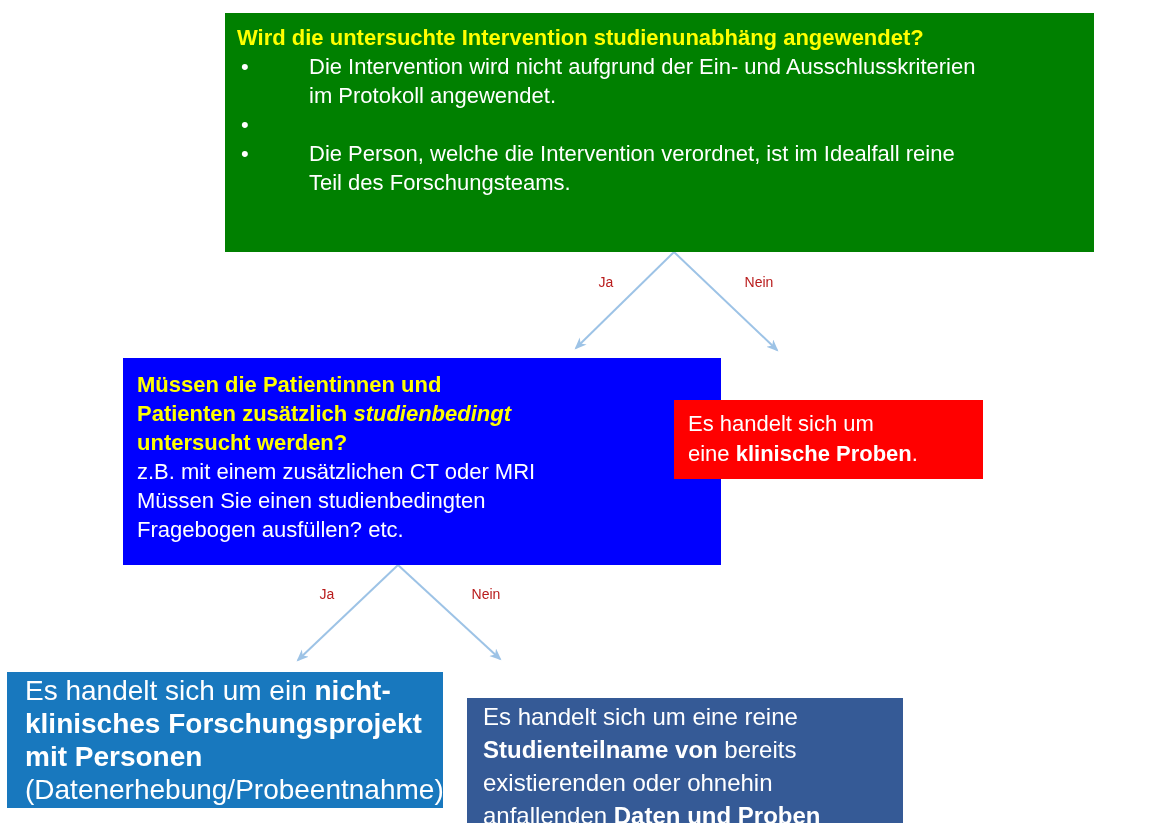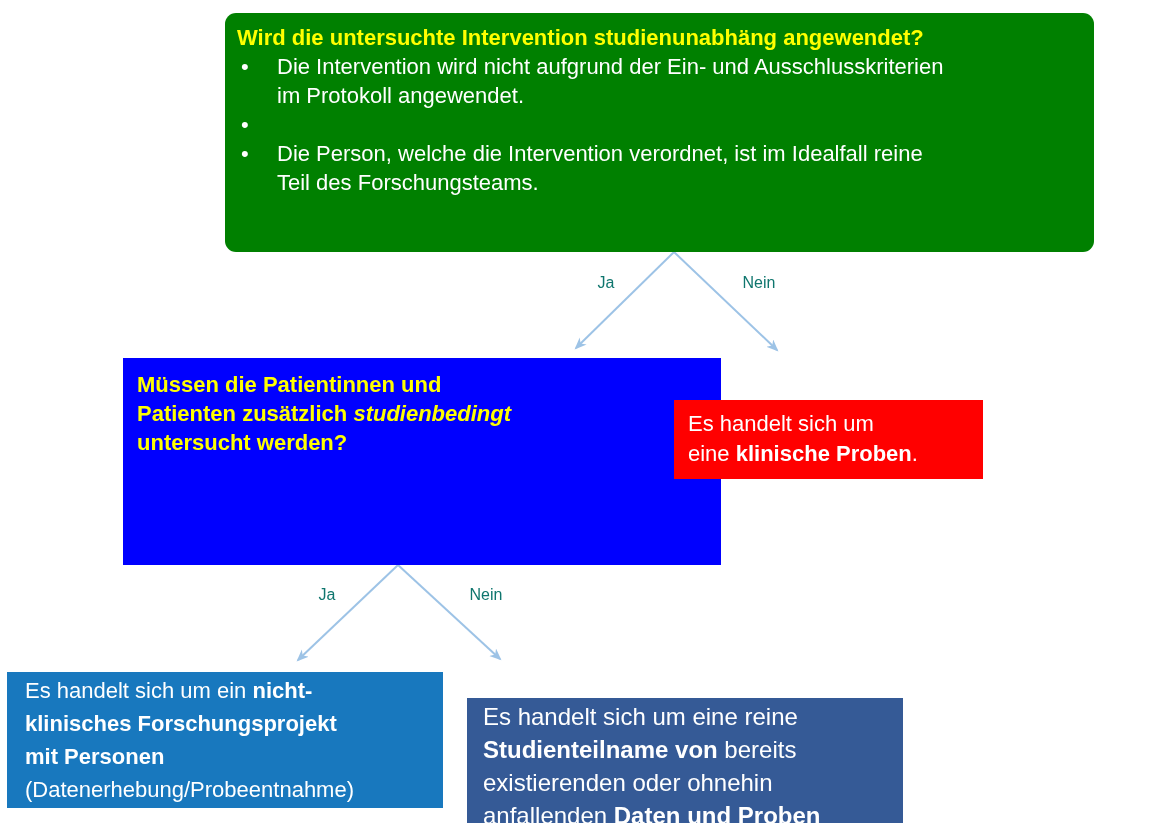--- a/index.html
+++ b/index.html
@@ -12,39 +12,39 @@
     overflow: hidden;
   }
   .arrows { position: absolute; left: 0; top: 0; width: 1152px; height: 823px; }
   .arrow-line { stroke: #9DC3E6; stroke-width: 2; fill: none; }
   .box { position: absolute; box-sizing: border-box; color: #ffffff; }
   .rich { white-space: pre-line; }
   .b { font-weight: bold; }
   .i { font-style: italic; }
 
   
-  .green-box { left: 225px; top: 13px; width: 869px; height: 239px; padding: 10px 12px; font-size: 22px; line-height: 29px; border-radius: 11px; }
+  .green-box { left: 225px; top: 13px; width: 869px; height: 239px; padding: 10px 12px; font-size: 22px; line-height: 29px; }
   .box-title { font-weight: bold; }
   .bullet-row { display: flex; }
   .bullet-marker { flex: 0 0 36px; padding-left: 4px; }
-  .bullet-text { white-space: pre-line; }
+  .bullet-text { white-space: pre-line; margin-left: 32px; }
 
   
   .blue-box { left: 123px; top: 358px; width: 598px; height: 207px; padding: 12px 14px; font-size: 22px; line-height: 29px; }
   .blue-box .box-title { margin-bottom: 0; }
 
   
   .red-box { left: 674px; top: 356px; width: 309px; height: 79px; padding: 9px 14px; font-size: 22px; line-height: 30px; margin-top: 44px; }
 
   
-  .lightblue-box { left: 7px; top: 672px; width: 436px; height: 136px; padding: 2px 18px; font-size: 22px; line-height: 33px; }
+  .lightblue-box { left: 7px; top: 672px; width: 436px; height: 136px; padding: 2px 18px; font-size: 28px; line-height: 33px; }
   .slate-box { left: 467px; top: 698px; width: 436px; height: 136px; padding: 2px 16px; font-size: 24px; line-height: 33px; }
 
   
-  .fork-label { position: absolute; font-size: 16px; line-height: 29px; color: #0f766e; text-align: center; }
+  .fork-label { position: absolute; font-size: 14px; line-height: 29px; color: #b91c1c; text-align: center; }
   .ja1   { left: 576px; top: 268px; width: 60px; }
   .nein1 { left: 719px; top: 268px; width: 80px; }
   .ja2   { left: 297px; top: 580px; width: 60px; }
   .nein2 { left: 446px; top: 580px; width: 80px; }
 </style>
 </head>
 <body>
 
 <div class="canvas">
 
@@ -77,20 +77,23 @@
       </div>
   </div>
 
   <div class="fork-label ja1">Ja</div>
   <div class="fork-label nein1">Nein</div>
 
   <div class="box blue-box" style="background-color: rgb(0, 0, 255);">
     <div class="rich box-title" style="color: rgb(255, 255, 0);"><span class="b">Müssen die Patientinnen und
 Patienten zusätzlich </span><span class="b i">studienbedingt</span><span class="b">
 untersucht werden?</span></div>
+    <div class="rich">z.B. mit einem zusätzlichen CT oder MRI
+Müssen Sie einen studienbedingten
+Fragebogen ausfüllen? etc.</div>
   </div>
 
   <div class="box red-box" style="background-color: rgb(255, 0, 0);">
     <div class="rich"><span>Es handelt sich um
 eine </span><span class="b">klinische Proben</span><span>.</span></div>
   </div>
 
   <div class="fork-label ja2">Ja</div>
   <div class="fork-label nein2">Nein</div>
 

